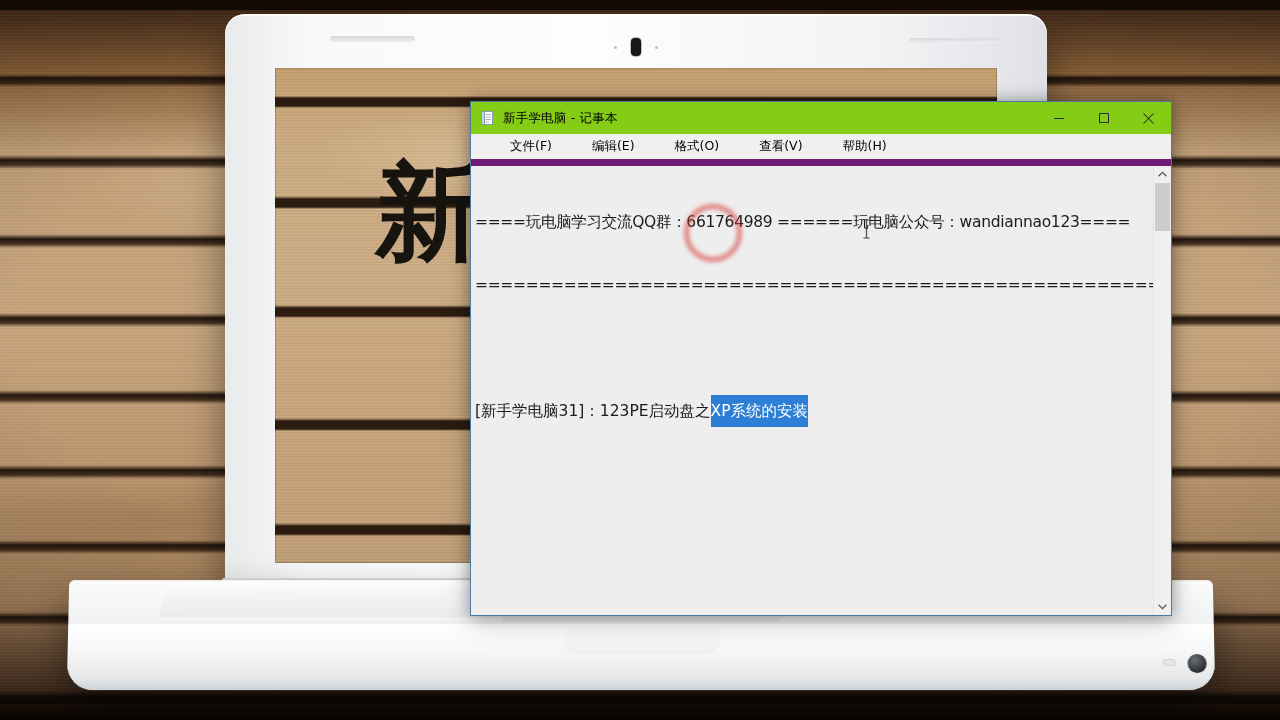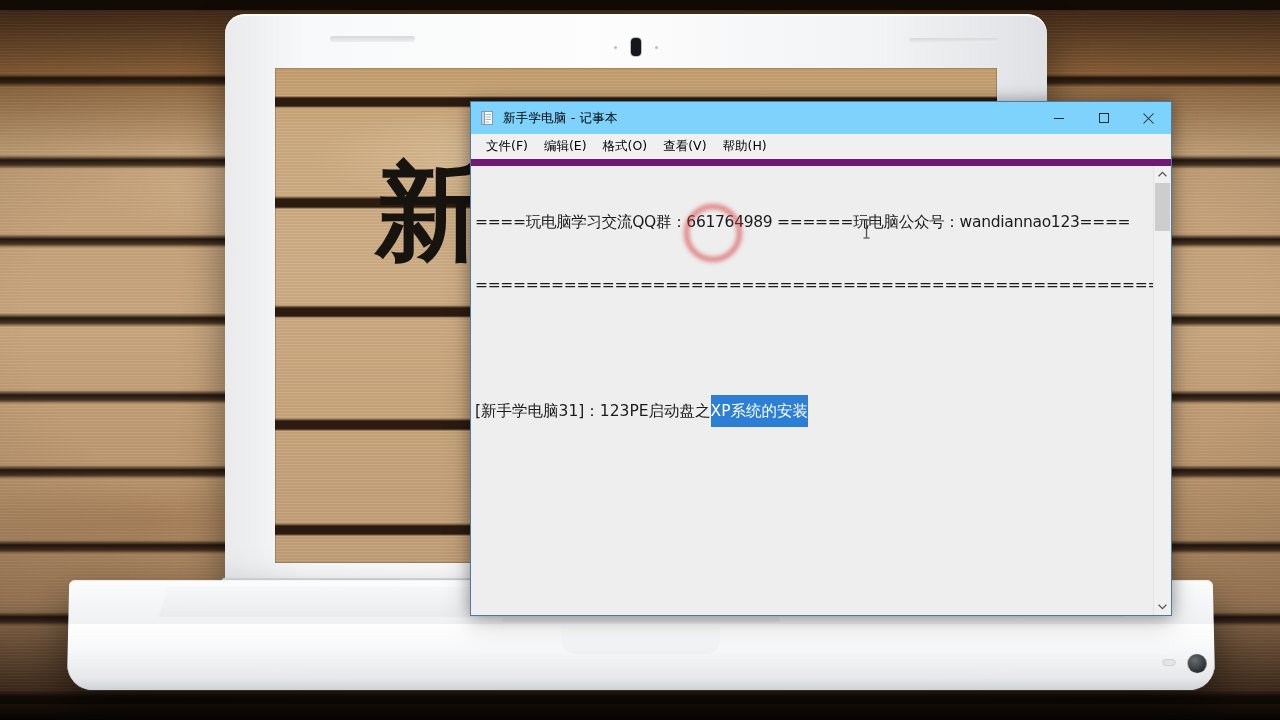--- a/index.html
+++ b/index.html
@@ -126,30 +126,30 @@
   
   .notepad{
     position:absolute;left:470px;top:101px;width:700px;height:513px;
     background:#f0f0f0;
     border:1px solid #4a7ba7;
     box-shadow:0 0 14px rgba(0,0,0,.30), 0 6px 26px rgba(0,0,0,.22);
     display:flex;flex-direction:column;
     font-family:"DejaVu Sans","Liberation Sans",sans-serif;
   }
   .titlebar{height:32px;flex:0 0 32px;display:flex;align-items:center;
-    background:#7dd3fc;padding-left:8px;}
+    background:#84cc16;padding-left:8px;}
   .np-icon{width:16px;height:16px;position:relative;flex:0 0 16px;margin-right:8px;}
   .titletext{font-size:12.5px;color:#000;white-space:nowrap;letter-spacing:.2px;}
   .winbtns{margin-left:auto;display:flex;height:32px;}
   .winbtn{width:45px;height:32px;display:flex;align-items:center;justify-content:center;}
   .winbtn svg{display:block;}
 
   .menubar{height:25px;flex:0 0 25px;display:flex;align-items:center;
     padding-left:7px;background:#f0f0f0;}
-  .menuitem{font-size:12.5px;color:#000;padding:3px 8px;white-space:nowrap;}
+  .menuitem{font-size:12.5px;color:#000;padding:3px 8px;white-space:nowrap;margin-left:24px;}
 
   .textwrap{flex:1;display:flex;background:#fff;
     border-top:7px solid #701a75;position:relative;overflow:hidden;justify-content:space-between;}
   .textarea{
     flex:1;background:#eeeeee;padding:4px 2px 0 4px;position:relative;overflow:hidden;
     font-size:15.5px;line-height:21px;color:#1b1b1b;
     font-family:"DejaVu Sans","Liberation Sans",sans-serif;
     white-space:pre;letter-spacing:0px;
   }
   .tline{height:21px;white-space:pre;}

